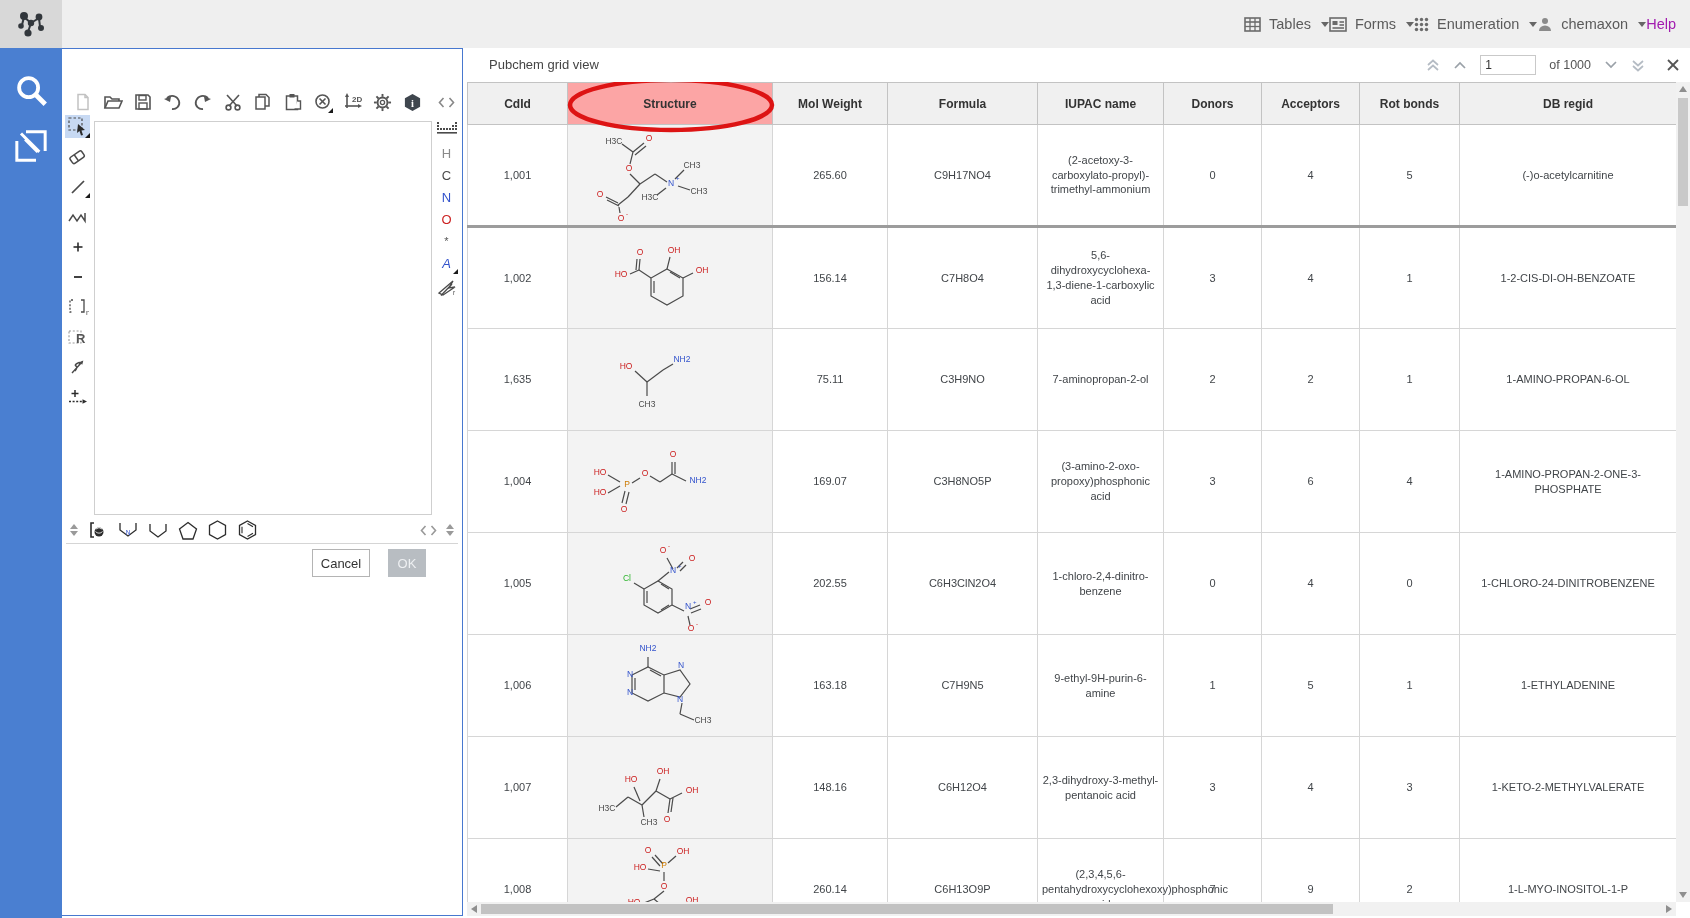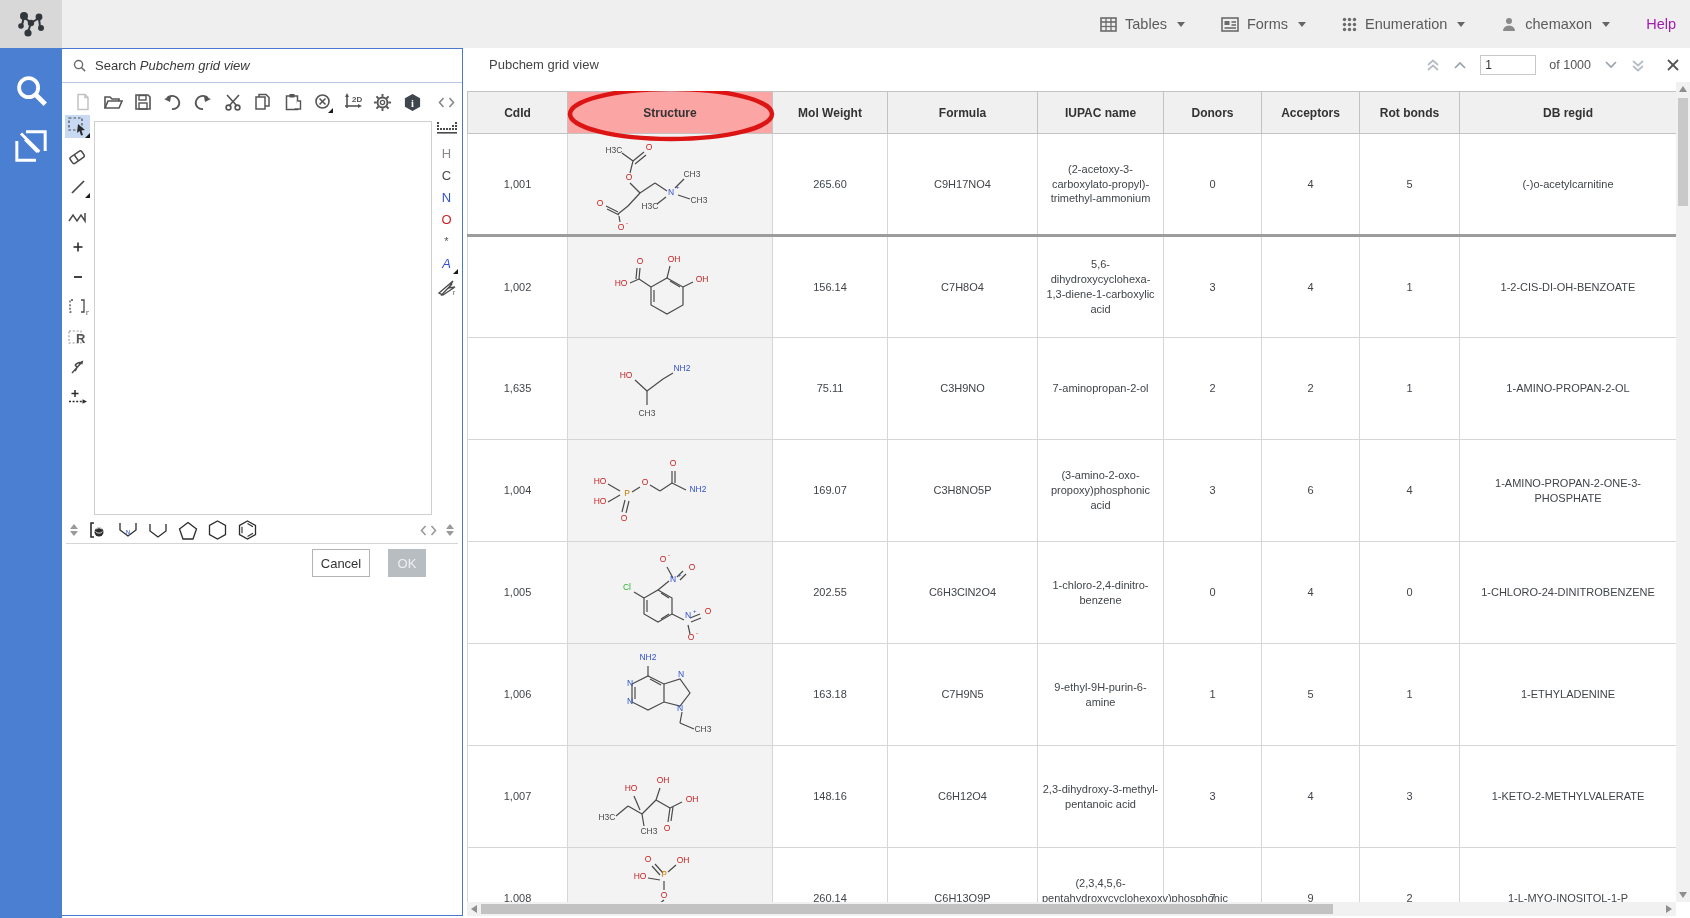--- a/index.html
+++ b/index.html
@@ -3,21 +3,21 @@
 <meta charset="utf-8">
 <style>
   * { margin:0; padding:0; box-sizing:border-box; }
   html,body { width:1690px; height:918px; overflow:hidden; background:#fff;
     font-family:"Liberation Sans", sans-serif; }
 
   
   .topbar { position:absolute; left:0; top:0; width:1690px; height:48px; background:#efefef; }
   .logo-box { position:absolute; left:0; top:0; width:62px; height:48px; background:#d8d8d8;
     display:flex; align-items:center; justify-content:center; }
-  .menus { position:absolute; right:14px; top:0; height:48px; display:flex; align-items:center; gap:36px; }
+  .menus { position:absolute; right:14px; top:0; height:48px; display:flex; align-items:center; }
   .menu { display:flex; align-items:center; gap:8px; color:#5b5b5b; font-size:14.5px; cursor:pointer; }
   .menu svg { display:block; }
   .caret { width:0; height:0; border-left:4.5px solid transparent; border-right:4.5px solid transparent;
     border-top:5px solid #666; margin-left:2px; }
   .help-link { color:#a21caf; font-size:14.5px; cursor:pointer; }
 
   
   .sidebar { position:absolute; left:0; top:48px; width:62px; height:870px; background:#4a7fd1; }
   .side-icon { width:62px; height:56px; display:flex; align-items:center; justify-content:center; cursor:pointer; }
   .side-icon:first-child { margin-top:14px; }
@@ -64,21 +64,21 @@
   .main { position:absolute; left:467px; top:48px; width:1223px; height:870px; background:#fff; }
   .grid-titlebar { position:absolute; left:0; top:0; right:0; height:34px; }
   .grid-title { position:absolute; left:22px; top:9px; font-size:13px; color:#454545; }
   .pager { position:absolute; right:10px; top:0; height:34px; display:flex; align-items:center; gap:13px; }
   .pgbtn { cursor:pointer; display:flex; align-items:center; }
   .pager input { width:56px; height:20px; border:1px solid #c9c9c9; font-size:12px; padding:0 4px;
     color:#333; font-family:"Liberation Sans",sans-serif; }
   .of-label { font-size:12.5px; color:#555; }
   .close-x { margin-left:8px; cursor:pointer; }
 
-  .grid-wrap { position:absolute; left:0; top:34px; width:1209px; height:820px; overflow:hidden;margin-top:9px; }
+  .grid-wrap { position:absolute; left:0; top:34px; width:1209px; height:820px; overflow:hidden; }
   table { border-collapse:collapse; table-layout:fixed; width:1209px; }
   th { height:42px; background:#f0f0f0; border:1px solid #c3c3c3; font-size:12px; font-weight:bold;
     color:#333; cursor:pointer; }
   th.structure-col { background:#fca5a5; }
   td { height:102px; border:1px solid #d6d6d6; text-align:center; vertical-align:middle;
     font-size:11px; color:#414549; padding:2px 4px; line-height:1.35; }
   td.structure-col { background:#f3f3f3; padding:0; }
   td.structure-col svg { display:block; margin:0 auto; }
   tr.current-row td { border-bottom:3px solid #9c9c9c; }
 
@@ -182,27 +182,20 @@
         <path d="M9 3.5 H20.5 V15"></path>
         <path d="M3.5 9 V20.5 H15"></path>
         <line x1="6" y1="4.5" x2="17" y2="15.5"></line>
         <line x1="8.5" y1="8" x2="16" y2="15.5"></line>
       </g>
     </svg>
   </div>
 </div>
 
 <div class="search-panel">
-  <div class="search-row">
-    <svg width="15" height="15" viewBox="0 0 24 24">
-      <circle cx="10.5" cy="10.5" r="6.5" fill="none" stroke="#6a6a6a" stroke-width="2.2"></circle>
-      <line x1="15.5" y1="15.5" x2="21" y2="21" stroke="#6a6a6a" stroke-width="2.4"></line>
-    </svg>
-    <span class="search-text"><span>Search</span>&nbsp;<i>Pubchem grid view</i></span>
-  </div>
 
   <div class="sk-toolbar">
     <div class="tbtn">
       <svg width="18" height="18" viewBox="0 0 18 18">
           <path d="M4 1.5 h7 l3 3 V16.5 H4 Z" fill="none" stroke="#c2c2c2" stroke-width="1.5"></path>
           <path d="M11 1.5 v3 h3" fill="none" stroke="#c2c2c2" stroke-width="1.5"></path>
         </svg>
     </div>
     <div class="tbtn">
       <svg width="20" height="18" viewBox="0 0 20 18">
@@ -620,21 +613,21 @@
                 <text x="112" y="31" font-size="8.5" text-anchor="middle" fill="#3353cc" font-family="Liberation Sans,sans-serif">NH2</text>
                 <text x="77" y="76" font-size="8.5" text-anchor="middle" fill="#4a4a4a" font-family="Liberation Sans,sans-serif">CH3</text>
               </svg>
             </td>
             <td>75.11</td>
             <td>C3H9NO</td>
             <td>7-aminopropan-2-ol</td>
             <td>2</td>
             <td>2</td>
             <td>1</td>
-            <td>1-AMINO-PROPAN-2-OL</td>
+            <td>1-AMINO-PROPAN-6-OL</td>
           </tr>
           <tr class="">
             <td>1,004</td>
             <td class="structure-col" aria-label="aminooxopropoxy phosphonic acid">
               <svg width="200" height="98" viewBox="0 0 200 98">
                 <g stroke="#4a4a4a" stroke-width="1.2" fill="none">
                   <line x1="38" y1="42" x2="50" y2="49"></line>
                   <line x1="38" y1="60" x2="50" y2="53"></line>
                   <line x1="55" y1="58" x2="52" y2="70"></line>
                   <line x1="59" y1="59" x2="56" y2="71"></line>

